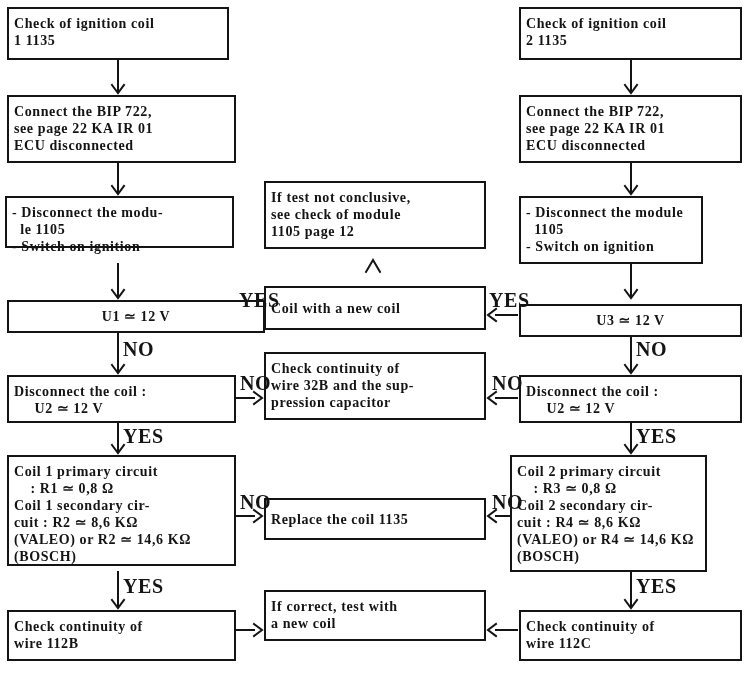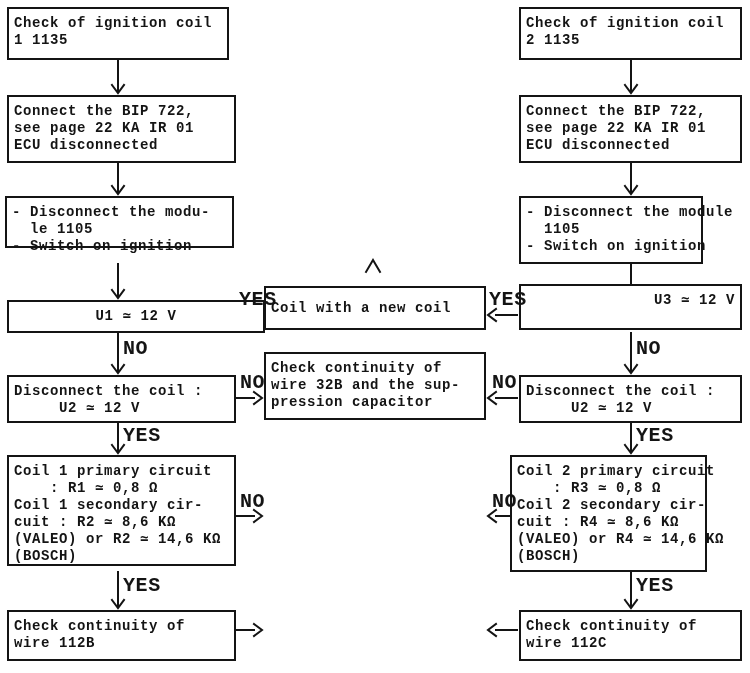--- a/index.html
+++ b/index.html
@@ -1,19 +1,19 @@
 <!DOCTYPE html>
 <html><head>
 <meta charset="utf-8">
 <style>
   * { margin:0; padding:0; box-sizing:border-box; }
   html,body { background:#ffffff; }
   #canvas {
     position:relative; width:750px; height:673px; background:#ffffff;
-    font-family:Liberation Mono, monospace; font-weight:bold; color:#141414;
+    font-family:Liberation Serif, serif; font-weight:bold; color:#141414;
     overflow:hidden;
   }
   .node {
     position:absolute; border:2px solid #141414; background:#ffffff;
     padding:6px 5px; font-size:14px; line-height:17px; letter-spacing:0.6px;
     white-space:pre;
   }
   .label {
     position:absolute; font-size:20px; line-height:16px; letter-spacing:0.6px;
     white-space:pre;
@@ -33,21 +33,21 @@
   
   .n-m1{left:264px;top:181px;width:222px;height:68px}
   .n-m2{left:264px;top:286px;width:222px;height:44px;display:flex;align-items:center}
   .n-m3{left:264px;top:352px;width:222px;height:68px}
   .n-m4{left:264px;top:498px;width:222px;height:42px;display:flex;align-items:center}
   .n-m5{left:264px;top:590px;width:222px;height:51px}
   
   .n-r1{left:519px;top:7px;width:223px;height:53px}
   .n-r2{left:519px;top:95px;width:223px;height:68px}
   .n-r3{left:519px;top:196px;width:184px;height:68px}
-  .n-r4{left:519px;top:284px;width:223px;height:46px;text-align:right}
+  .n-r4{left:519px;top:304px;width:223px;height:33px;text-align:center}
   .n-r5{left:519px;top:375px;width:223px;height:48px}
   .n-r6{left:510px;top:455px;width:197px;height:117px}
   .n-r7{left:519px;top:610px;width:223px;height:51px}
   
   .lb-yes-l1{left:239px;top:292px}
   .lb-no-l-u1{left:123px;top:341px}
   .lb-no-l2{left:240px;top:375px}
   .lb-yes-l-u2{left:123px;top:428px}
   .lb-no-l3{left:240px;top:494px}
   .lb-yes-l-coil{left:123px;top:578px}
@@ -166,24 +166,30 @@
      U2 ≃ 12 V</div>
   <div class="node n-l6">Coil 1 primary circuit
     : R1 ≃ 0,8 Ω
 Coil 1 secondary cir-
 cuit : R2 ≃ 8,6 KΩ
 (VALEO) or R2 ≃ 14,6 KΩ
 (BOSCH)</div>
   <div class="node n-l7">Check continuity of
 wire 112B</div>
 
+  <div class="node n-m1">If test not conclusive,
+see check of module
+1105 page 12</div>
   <div class="node n-m2">Coil with a new coil</div>
   <div class="node n-m3">Check continuity of
 wire 32B and the sup-
 pression capacitor</div>
+  <div class="node n-m4">Replace the coil 1135</div>
+  <div class="node n-m5">If correct, test with
+a new coil</div>
 
   <div class="node n-r1">Check of ignition coil
 2 1135</div>
   <div class="node n-r2">Connect the BIP 722,
 see page 22 KA IR 01
 ECU disconnected</div>
   <div class="node n-r3">- Disconnect the module
   1105
 - Switch on ignition</div>
   <div class="node n-r4">U3 ≃ 12 V</div>

